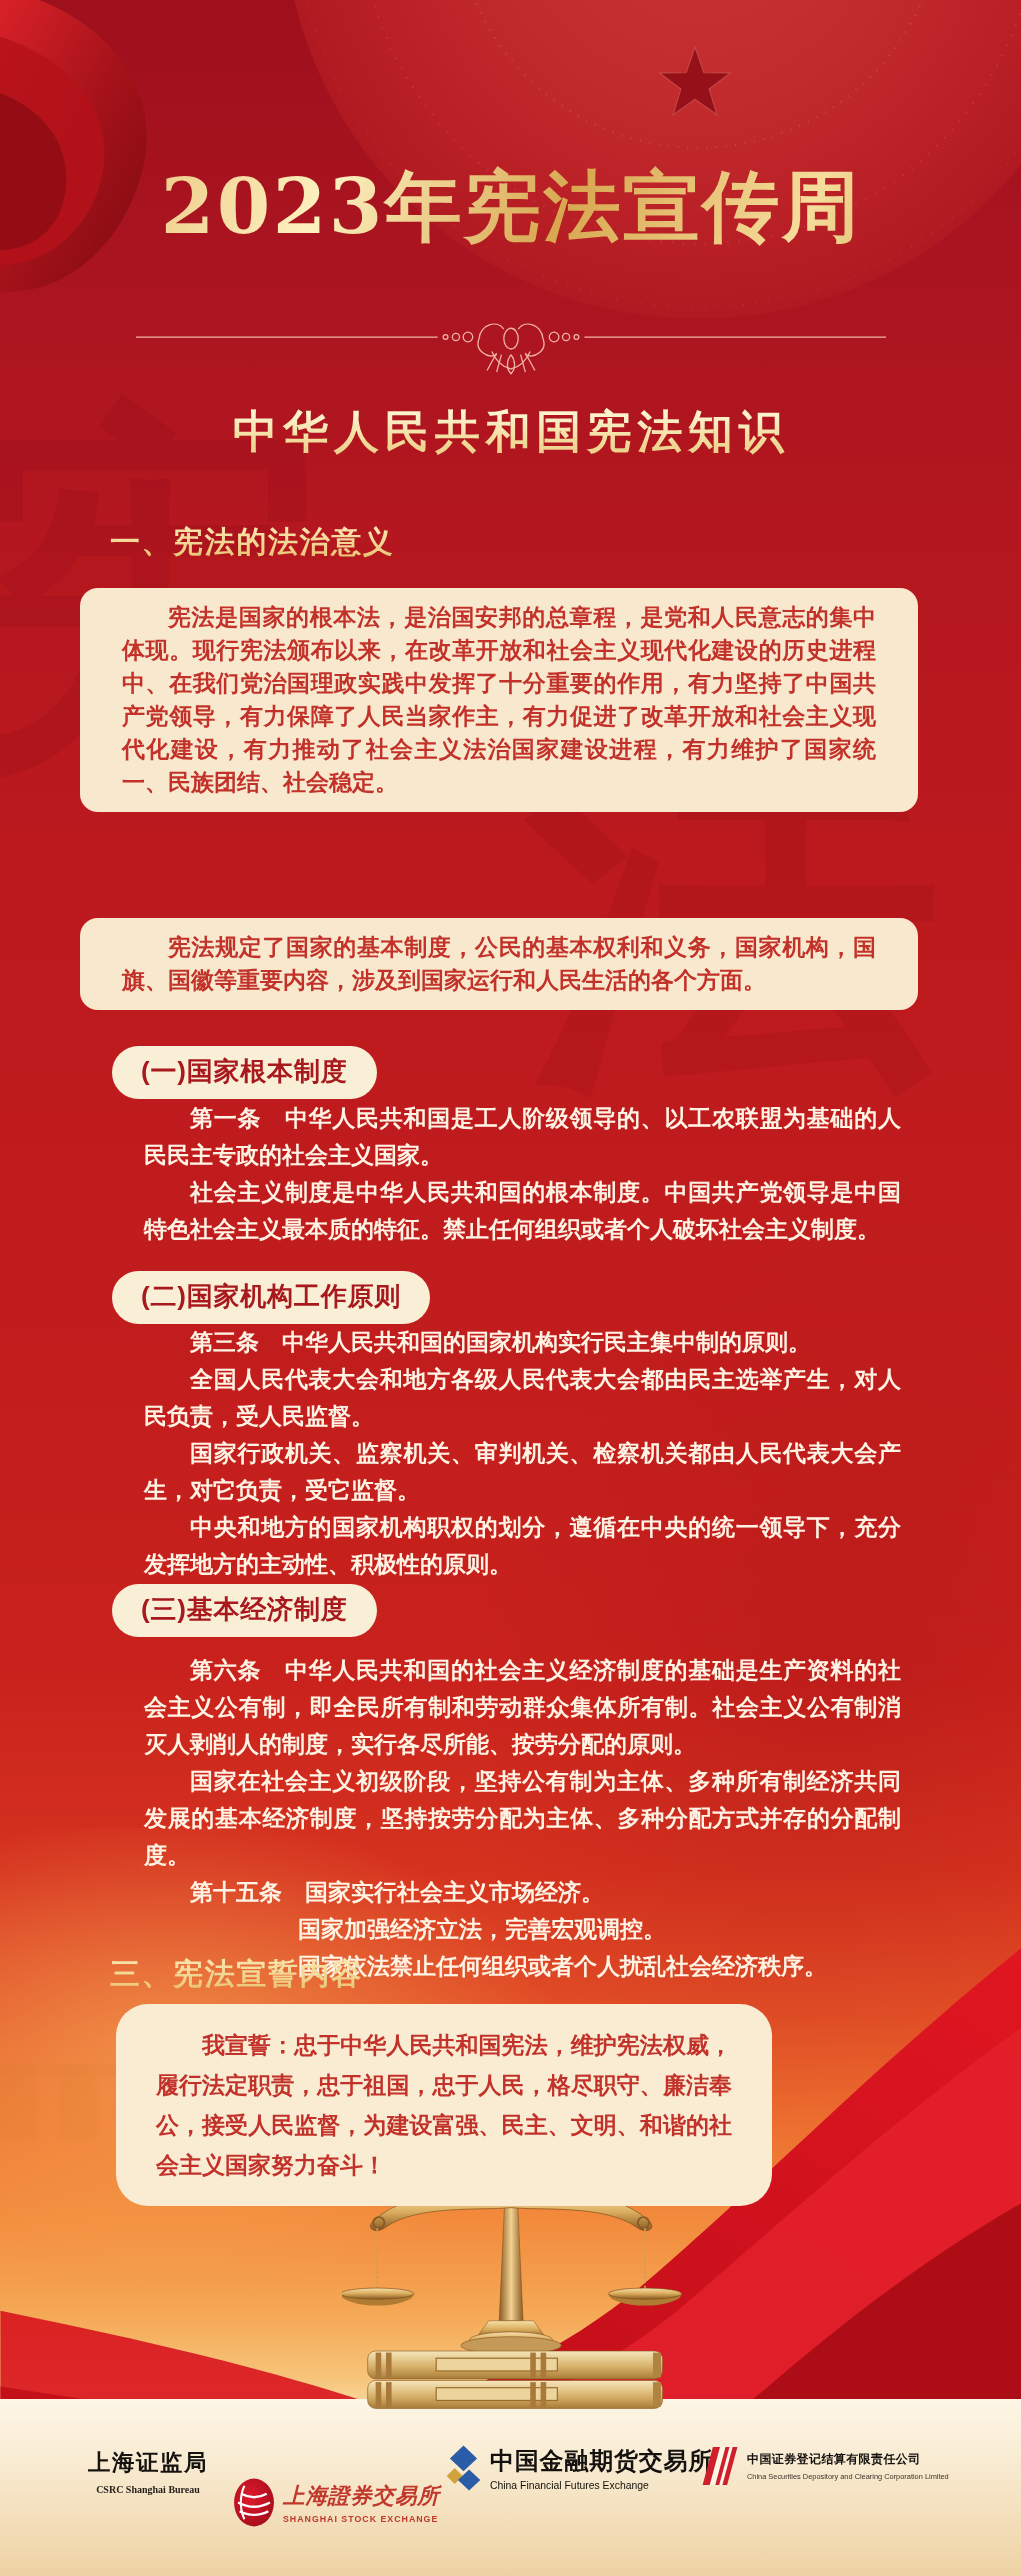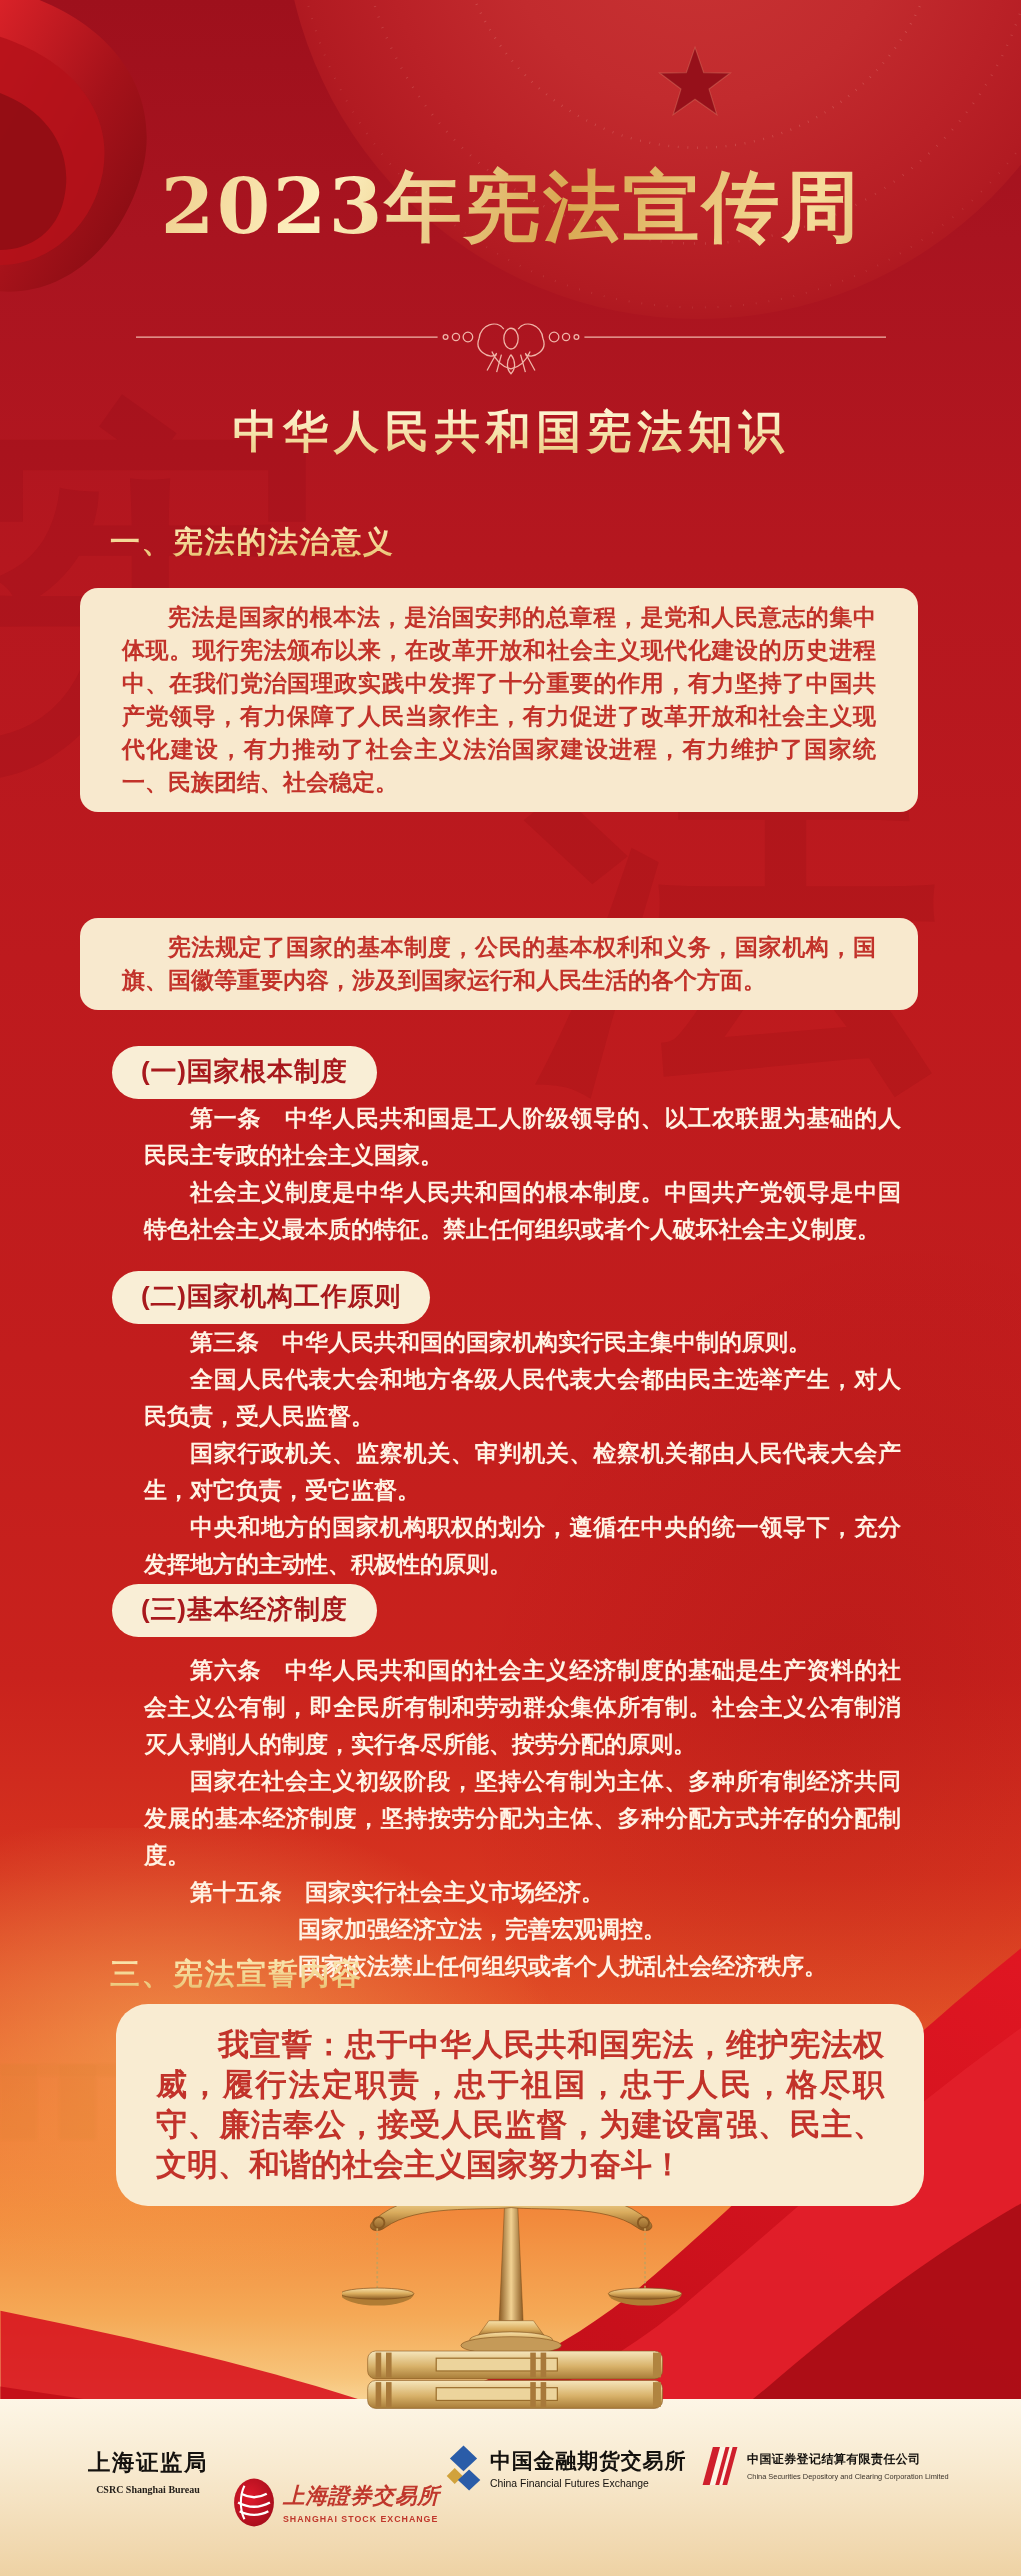--- a/index.html
+++ b/index.html
@@ -44,22 +44,22 @@
     -webkit-background-clip:text;background-clip:text;color:transparent;}
   .h1{left:110px;top:522px;}
   .h2{left:110px;top:867px;}
   .h3{left:110px;top:1954px;}
   
   .box{box-sizing:border-box;background:#f8e9ce;border-radius:18px;
     color:#c2322a;font-weight:700;font-size:23px;line-height:33px;
     text-align:justify;text-indent:2em;padding:13px 42px;}
   .box1{left:80px;top:588px;width:838px;}
   .box2{left:80px;top:918px;width:838px;}
-  .oath{left:116px;top:2004px;width:808px;border-radius:32px;background:#f9ecd2;
-    padding:21px 40px;line-height:40px;font-size:31px;}
+  .oath{left:116px;top:2004px;width:656px;border-radius:32px;background:#f9ecd2;
+    padding:21px 40px;line-height:40px;font-size:23px;}
   
   .pill{display:inline-block;background:#f9eed6;color:#a8191d;font-weight:800;
     font-size:26px;letter-spacing:0.8px;padding:8px 29px 10.4px;border-radius:29px;}
   .pill1{left:112px;top:1046px;}
   .pill2{left:112px;top:1271px;}
   .pill3{left:112px;top:1584px;}
   
   .ptext{width:757px;color:#fff3e4;font-size:23px;line-height:37px;font-weight:600;
     text-align:justify;}
   .ptext p{margin:0;text-indent:2em;}
@@ -74,21 +74,21 @@
     background:linear-gradient(180deg,#fdf6e6 0%,#f8ead0 38%,#eed2a4 100%);}
   .logo{position:absolute;display:flex;align-items:center;gap:8px;}
   .logo .txt{display:flex;flex-direction:column;}
   .logo1{left:68px;top:48px;width:160px;display:block;text-align:center;}
   .logo1 .cn{font-size:22.4px;font-weight:800;color:#15120f;letter-spacing:1.6px;}
   .logo1 .en{font-family:"Liberation Serif","DejaVu Serif",serif;font-size:10px;font-weight:700;color:#25201b;margin-top:5.6px;}
   .logo2{left:233px;top:42px;margin-top:36px;}
   .logo2 .cn{font-family:"DejaVu Serif","Liberation Serif",serif;font-style:italic;font-size:21.6px;font-weight:700;color:#c0372c;letter-spacing:0.8px;}
   .logo2 .en{font-size:8.8px;font-weight:700;color:#c0372c;letter-spacing:1px;margin-top:4px;}
   .logo3{left:445px;top:45px;}
-  .logo3 .cn{font-size:21px;font-weight:800;color:#14110e;letter-spacing:0.8px;}
+  .logo3 .cn{font-size:24px;font-weight:800;color:#14110e;letter-spacing:0.8px;}
   .logo3 .en{font-size:10.4px;font-weight:500;color:#14110e;margin-top:3.2px;}
   .logo4{left:701px;top:46px;}
   .logo4 .cn{font-size:12px;font-weight:700;color:#14110e;letter-spacing:0.4px;}
   .logo4 .en{font-size:7.4px;color:#3a322a;margin-top:4px;}
   .content{z-index:5;}
 </style>
 </head>
 <body>
 
 <div class="poster">

